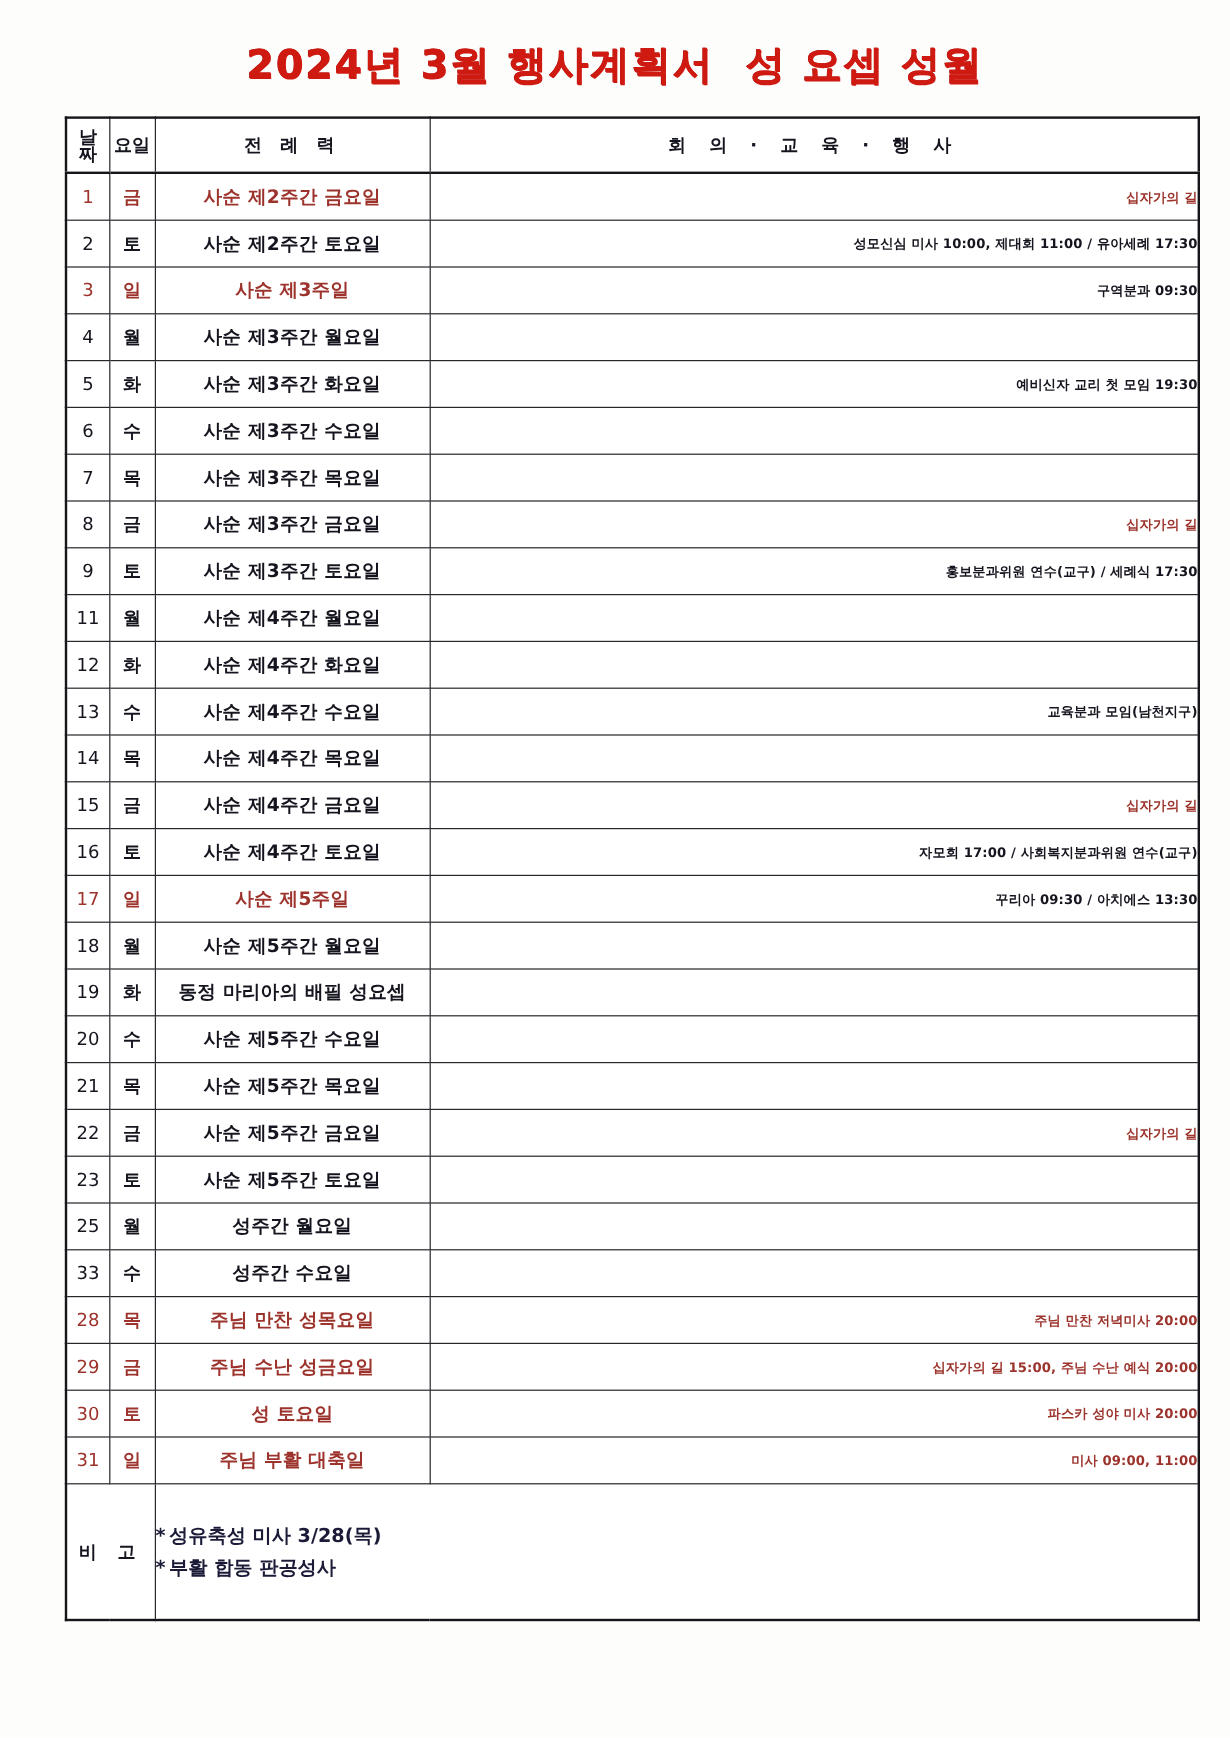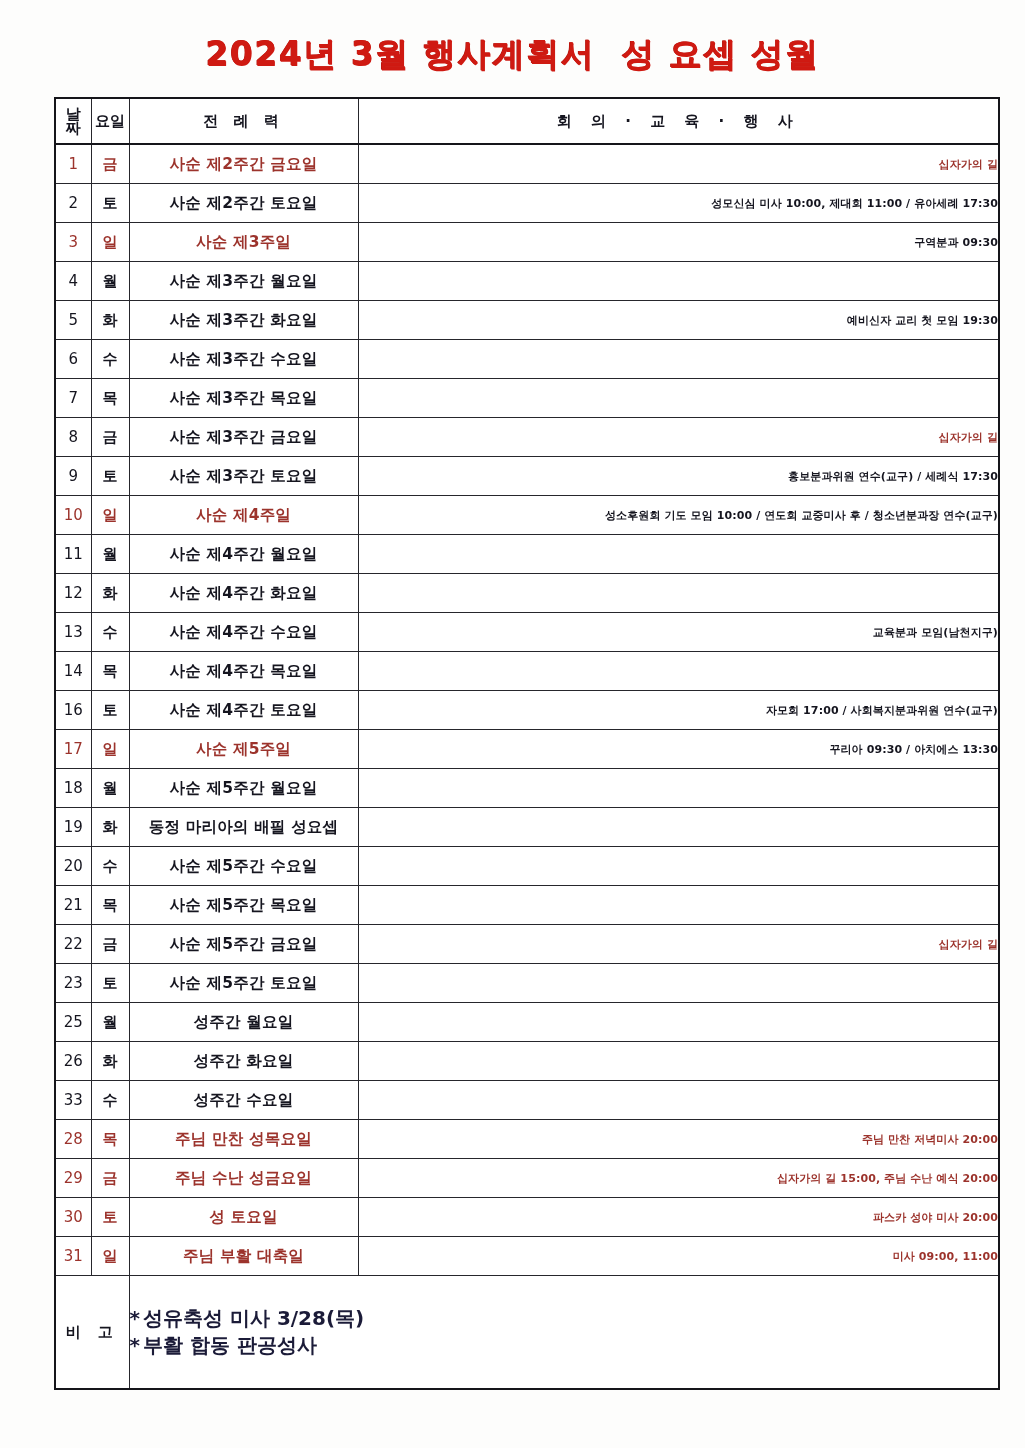--- a/index.html
+++ b/index.html
@@ -123,21 +123,21 @@
     font-weight: bold;
     color: #15151f;
     letter-spacing: 6px;
     padding-left: 6px;
   }
   td.note-body {
     padding: 0 0 0 10px;
     vertical-align: middle;
   }
   .note-line {
-    font-size: 20px;
+    font-size: 16px;
     font-weight: bold;
     color: #1b1b38;
     line-height: 27px;
     white-space: nowrap;
   }
   .note-star { margin-right: 3px; }
 </style>
 </head>
 <body>
 
@@ -209,26 +209,20 @@
           <td class="cell-lit">사순 제3주간 금요일</td>
           <td class="cell-evt evt-red">십자가의 길</td>
         </tr>
         <tr class="drow">
           <td class="cell-date">9</td>
           <td class="cell-dow">토</td>
           <td class="cell-lit">사순 제3주간 토요일</td>
           <td class="cell-evt">홍보분과위원 연수(교구) / 세례식 17:30</td>
         </tr>
         <tr class="drow">
-          <td class="cell-date red">10</td>
-          <td class="cell-dow red">일</td>
-          <td class="cell-lit red">사순 제4주일</td>
-          <td class="cell-evt">성소후원회 기도 모임 10:00 / 연도회 교중미사 후 / 청소년분과장 연수(교구)</td>
-        </tr>
-        <tr class="drow">
           <td class="cell-date">11</td>
           <td class="cell-dow">월</td>
           <td class="cell-lit">사순 제4주간 월요일</td>
           <td class="cell-evt"></td>
         </tr>
         <tr class="drow">
           <td class="cell-date">12</td>
           <td class="cell-dow">화</td>
           <td class="cell-lit">사순 제4주간 화요일</td>
           <td class="cell-evt"></td>
@@ -239,20 +233,26 @@
           <td class="cell-lit">사순 제4주간 수요일</td>
           <td class="cell-evt">교육분과 모임(남천지구)</td>
         </tr>
         <tr class="drow">
           <td class="cell-date">14</td>
           <td class="cell-dow">목</td>
           <td class="cell-lit">사순 제4주간 목요일</td>
           <td class="cell-evt"></td>
         </tr>
         <tr class="drow">
+          <td class="cell-date">15</td>
+          <td class="cell-dow">금</td>
+          <td class="cell-lit">사순 제4주간 금요일</td>
+          <td class="cell-evt evt-red">십자가의 길</td>
+        </tr>
+        <tr class="drow">
           <td class="cell-date">16</td>
           <td class="cell-dow">토</td>
           <td class="cell-lit">사순 제4주간  토요일</td>
           <td class="cell-evt">자모회 17:00 / 사회복지분과위원 연수(교구)</td>
         </tr>
         <tr class="drow">
           <td class="cell-date red">17</td>
           <td class="cell-dow red">일</td>
           <td class="cell-lit red">사순 제5주일</td>
           <td class="cell-evt">꾸리아 09:30 / 아치에스 13:30</td>
@@ -290,26 +290,20 @@
         <tr class="drow">
           <td class="cell-date">23</td>
           <td class="cell-dow">토</td>
           <td class="cell-lit">사순 제5주간 토요일</td>
           <td class="cell-evt"></td>
         </tr>
         <tr class="drow">
           <td class="cell-date">25</td>
           <td class="cell-dow">월</td>
           <td class="cell-lit">성주간 월요일</td>
-          <td class="cell-evt"></td>
-        </tr>
-        <tr class="drow">
-          <td class="cell-date">26</td>
-          <td class="cell-dow">화</td>
-          <td class="cell-lit">성주간 화요일</td>
           <td class="cell-evt"></td>
         </tr>
         <tr class="drow">
           <td class="cell-date">33</td>
           <td class="cell-dow">수</td>
           <td class="cell-lit">성주간 수요일</td>
           <td class="cell-evt"></td>
         </tr>
         <tr class="drow">
           <td class="cell-date red">28</td>

